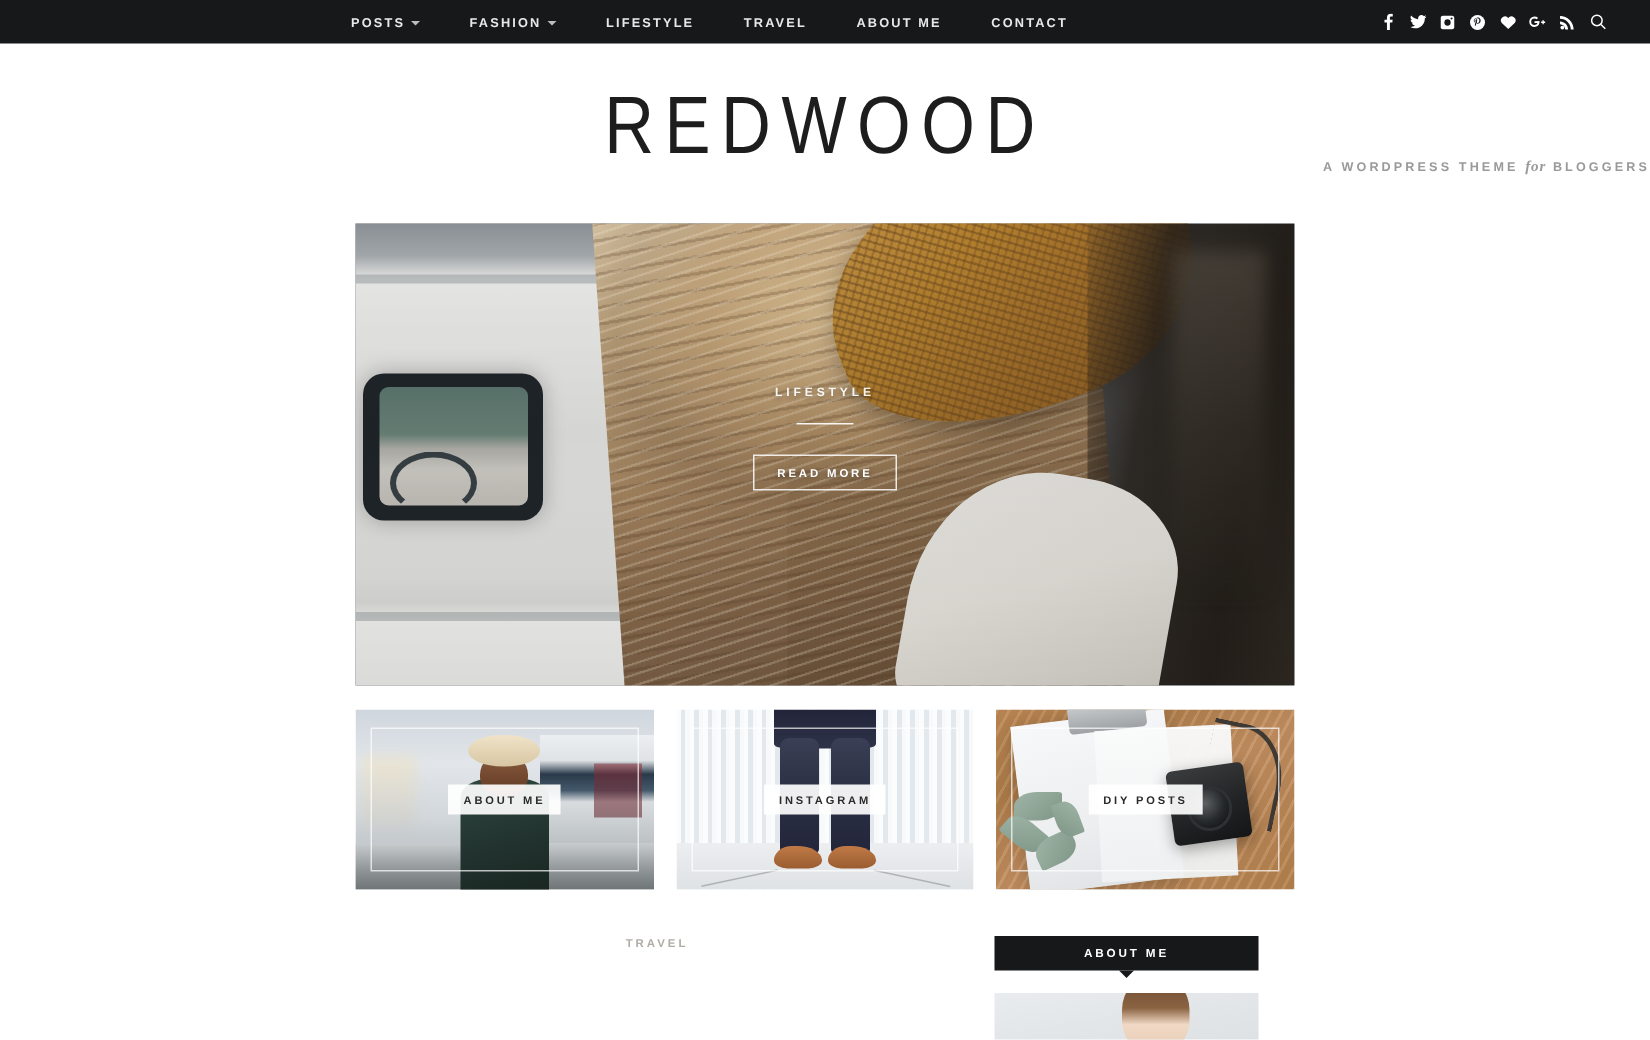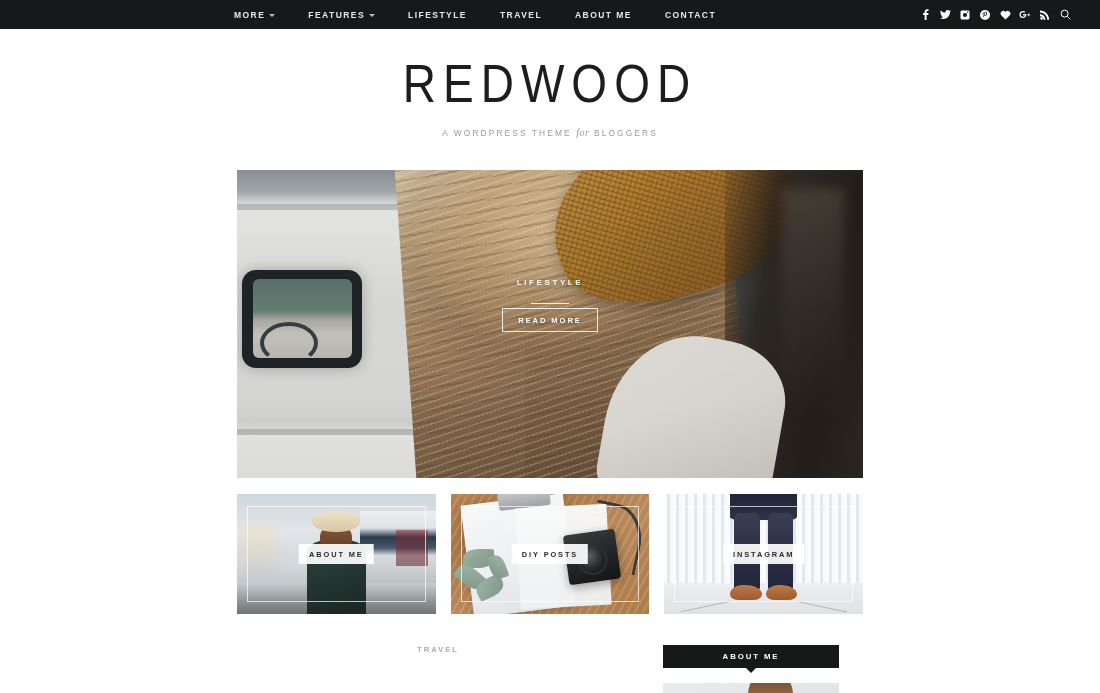--- a/index.html
+++ b/index.html
@@ -73,25 +73,25 @@
     font-size: 46px;
     font-weight: 300;
     letter-spacing: 7px;
     color: #1d1d1d;
     line-height: 1;
     display: inline-block;
     transform: scaleY(1.18);
     transform-origin: center;
   }
   .tagline {
-    margin-top: 21px;
     font-size: 8.4px;
     letter-spacing: 2.1px;
     color: #9a9a9a;
-    font-weight: 400;
+    font-weight: 700;
+    text-align: right;
   }
   .tagline .ital {
     font-family: "Liberation Serif", serif;
     font-style: italic;
     letter-spacing: 0.6px;
     font-size: 10px;
   }
 
   
   .wrap { width: 626px; margin: 0 auto; position: relative; }
@@ -195,21 +195,21 @@
   .hero-title {
     font-size: 21px; letter-spacing: 2.6px; font-weight: 300;
     line-height: 1.2;
   }
   .hero-rule {
     width: 38px; height: 1px; background: rgba(255,255,255,.92);
     margin: 16px auto 0;
   }
   .readmore {
     display: inline-block;
-    margin-top: 4px;
+    margin-top: 20px;
     border: 1px solid rgba(255,255,255,.85);
     padding: 7px 15px 6px;
     font-size: 7.6px; letter-spacing: 1.9px; font-weight: 600;
     color: #fff; cursor: pointer; background: transparent;
   }
   .hero-arrow {
     position: absolute; top: 50%; transform: translateY(-50%);
     width: 22px; height: 34px; cursor: pointer;
     display: flex; align-items: center; justify-content: center;
     opacity: 0;
@@ -415,25 +415,25 @@
     background: linear-gradient(180deg,#6b4a2f 0%,#8a6342 42%,#f0d8c4 64%,#e7cdb6 100%);
     border-radius: 44% 44% 40% 40%;
   }
 </style>
 </head>
 <body>
 
 <div class="topbar">
   <nav class="nav">
     <div class="nav-item">
-      <span>MORE</span>
+      <span>POSTS</span>
       <i class="caret"></i>
     </div>
     <div class="nav-item">
-      <span>FEATURES</span>
+      <span>FASHION</span>
       <i class="caret"></i>
     </div>
     <div class="nav-item">
       <span>LIFESTYLE</span>
     </div>
     <div class="nav-item">
       <span>TRAVEL</span>
     </div>
     <div class="nav-item">
       <span>ABOUT ME</span>
@@ -545,53 +545,53 @@
         <div class="rail"></div>
         <div class="person-body"></div>
         <div class="person-head"></div>
         <div class="person-hat"></div>
       </div>
       <div class="promo-frame"></div>
       <div class="promo-label">ABOUT ME</div>
     </div>
 
     <div class="promo">
+      <div class="promo-img p2">
+        <div class="floor"></div>
+        <div class="hips"></div>
+        <div class="leg l"></div>
+        <div class="leg r"></div>
+        <div class="shoe l"></div>
+        <div class="shoe r"></div>
+        <div class="line a"></div>
+        <div class="line b"></div>
+      </div>
+      <div class="promo-frame"></div>
+      <div class="promo-label">INSTAGRAM</div>
+    </div>
+
+    <div class="promo">
       <div class="promo-img p3">
         <div class="woodgrain"></div>
         <div class="clipboard"></div>
         <div class="clip"></div>
         <div class="paper2"></div>
         <div class="leaf" style="left:6%;top:46%;width:16%;height:16%"></div>
         <div class="leaf" style="left:2%;top:62%;width:15%;height:15%;transform:rotate(40deg)"></div>
         <div class="leaf" style="left:13%;top:70%;width:14%;height:16%;transform:rotate(-25deg)"></div>
         <div class="leaf" style="left:18%;top:54%;width:12%;height:13%;transform:rotate(70deg)"></div>
         <div class="strap"></div>
         <div class="camera">
             <div class="lens"></div>
           </div>
       </div>
       <div class="promo-frame"></div>
       <div class="promo-label">DIY POSTS</div>
     </div>
 
-    <div class="promo">
-      <div class="promo-img p2">
-        <div class="floor"></div>
-        <div class="hips"></div>
-        <div class="leg l"></div>
-        <div class="leg r"></div>
-        <div class="shoe l"></div>
-        <div class="shoe r"></div>
-        <div class="line a"></div>
-        <div class="line b"></div>
-      </div>
-      <div class="promo-frame"></div>
-      <div class="promo-label">INSTAGRAM</div>
-    </div>
-
   </section>
 
   <div class="lower">
 
     <main class="post-col">
       <article>
         <div class="post-cat">TRAVEL</div>
 
       </article>
     </main>

